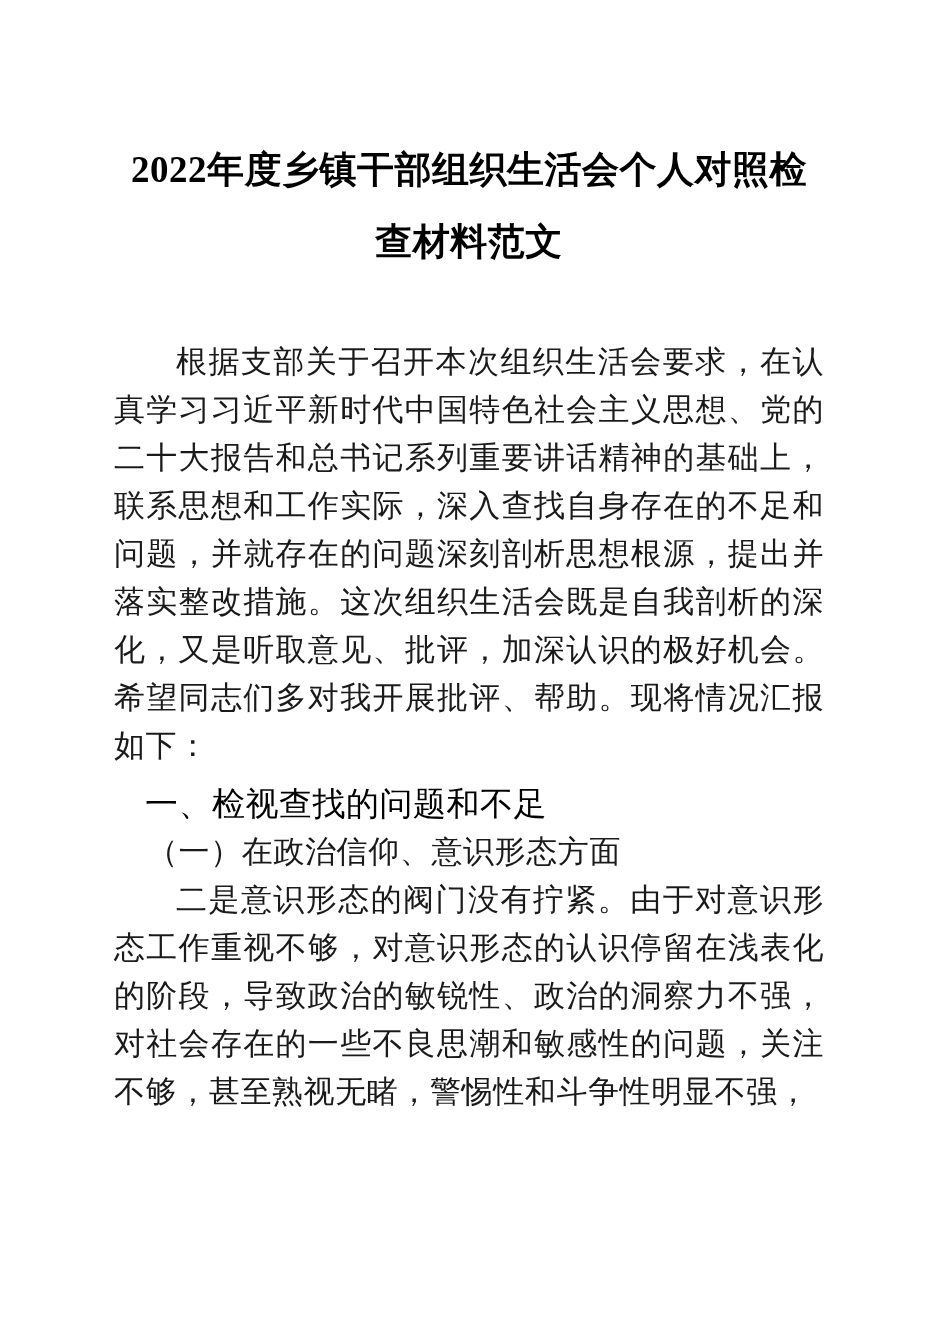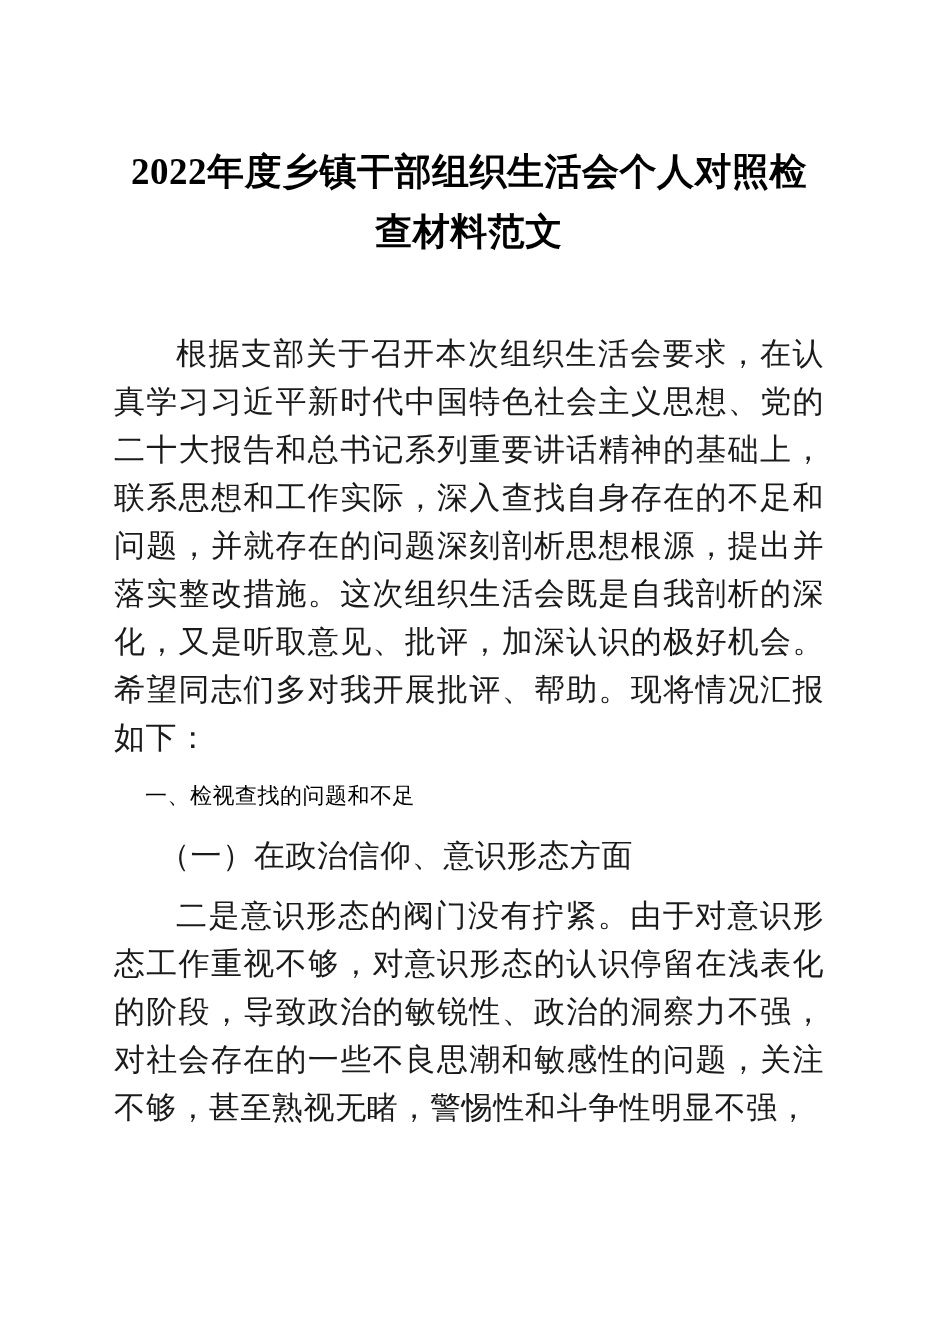--- a/index.html
+++ b/index.html
@@ -23,25 +23,25 @@
     left: 114px;
     top: 0;
     width: 710px;
   }
 
   
   .doc-title {
     font-family: "Liberation Serif", "DejaVu Serif", serif;
     font-weight: bold;
     font-size: 37px;
-    line-height: 60px;
+    line-height: 72px;
     color: #000000;
     text-align: center;
     letter-spacing: 0.5px;
-    margin: 12px;
+    margin: 4px;
     padding-top: 130px;
     word-break: break-all;
   }
 
   
   .para {
     font-family: "Liberation Serif", "DejaVu Serif", serif;
     font-size: 31px;
     line-height: 48px;
     color: #1a1a1a;
@@ -56,36 +56,36 @@
   .para.indent-1 { text-indent: 33px; }
 
   
   .gap-intro { height: 56px; }
   .gap-sm    { height: 10px; }
 
   
   .heading-1 {
     font-family: "Liberation Sans", "DejaVu Sans", sans-serif;
     font-weight: normal;
-    font-size: 22px;
+    font-size: 33px;
     line-height: 48px;
     color: #000000;
     margin: 0;
     text-indent: 31px;
     letter-spacing: 0.5px;
     word-break: break-all;
   }
 
   
   .heading-2 {
     font-family: "Liberation Serif", "DejaVu Serif", serif;
     font-size: 31px;
     line-height: 48px;
     color: #1a1a1a;
-    margin: 12px;
+    margin: 0;
     text-indent: 33px;
     letter-spacing: 0.6px;
     word-break: break-all;
   }
 </style>
 </head>
 <body>
 
 <div class="page">
   <div class="content">

